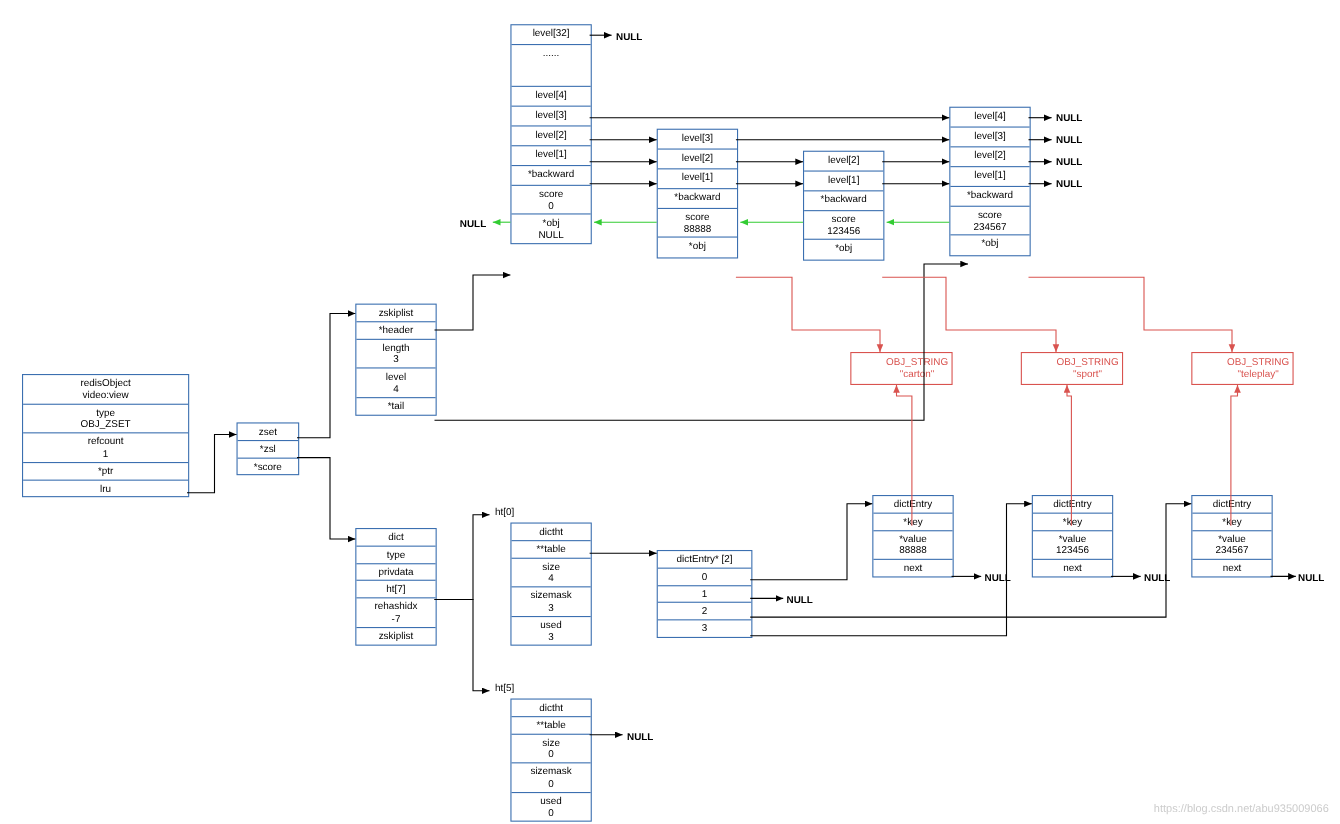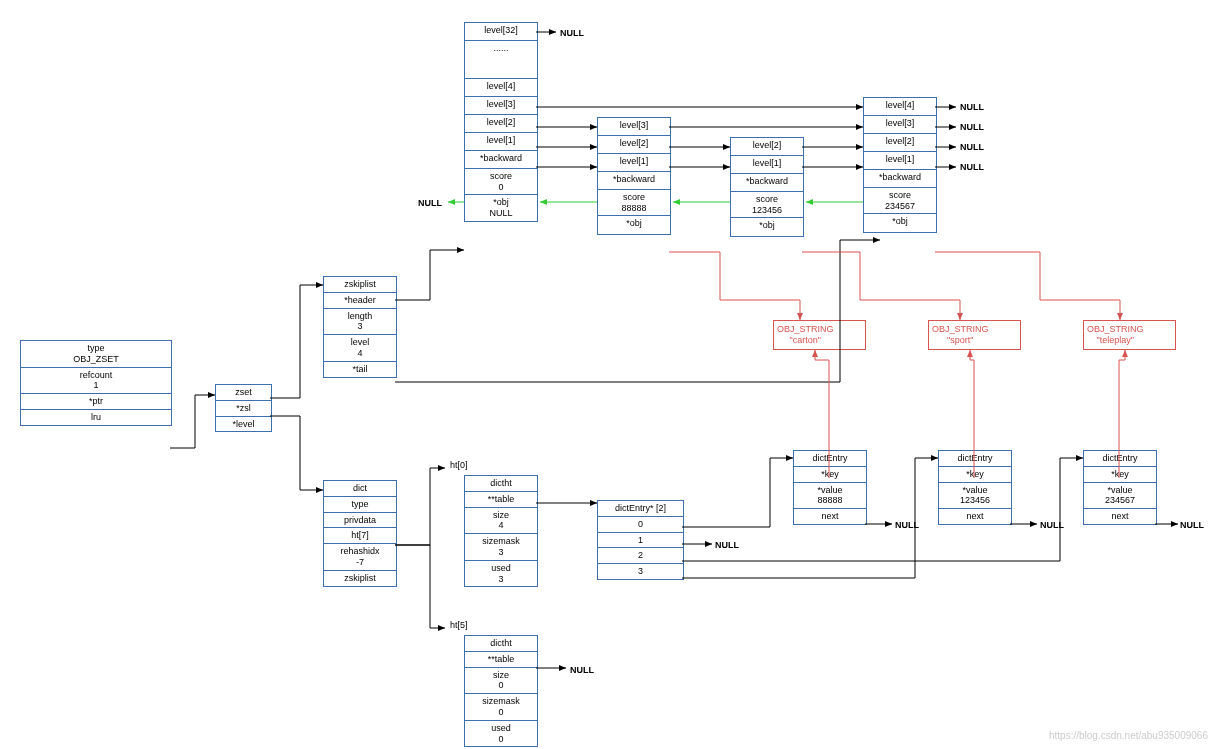--- a/index.html
+++ b/index.html
@@ -1,40 +1,42 @@
 <!DOCTYPE html>
 <html><head>
 <meta charset="utf-8">
 <style>
 body{font-family:Arial,sans-serif;font-size:9px;background:#fff;margin:0;padding:0;position:relative;width:1218px;height:749px}
-.box{position:absolute;border:1px solid #3b6fb0;background:#fff;text-align:center;display:flex;flex-direction:column;align-items:flex-start;justify-content:center;line-height:1.2}
+.box{position:absolute;border:1px solid #3b6fb0;background:#fff;text-align:center;display:flex;flex-direction:column;align-items:flex-end;justify-content:center;line-height:1.2}
 .cell{border-bottom:1px solid #3b6fb0;width:100%;padding:2px 4px;box-sizing:border-box}
 .cell:last-child{border-bottom:none}
 .red{border-color:#d9534f;color:#d9534f}
 .nulltxt{position:absolute;font-weight:bold;font-size:9px}
 .label{position:absolute;font-size:9px}
 svg{position:absolute;top:0;left:0;pointer-events:none}
 .watermark{position:absolute;right:10px;bottom:8px;color:#ccc;font-size:10px}
 </style>
 </head>
 <body>
 
 <div class="box" style="left:20px;top:340px;width:150px">
+<div class="cell" style="white-space:pre-line">redisObject
+video:view</div>
 <div class="cell" style="white-space:pre-line">type
 OBJ_ZSET</div>
 <div class="cell" style="white-space:pre-line">refcount
 1</div>
 <div class="cell">*ptr</div>
 <div class="cell">lru</div>
 </div>
 
 <div class="box" style="left:215px;top:384px;width:55px">
 <div class="cell">zset</div>
 <div class="cell">*zsl</div>
-<div class="cell">*level</div>
+<div class="cell">*score</div>
 </div>
 
 <div class="box" style="left:323px;top:276px;width:72px">
 <div class="cell">zskiplist</div>
 <div class="cell">*header</div>
 <div class="cell" style="white-space:pre-line">length
 3</div>
 <div class="cell" style="white-space:pre-line">level
 4</div>
 <div class="cell">*tail</div>

